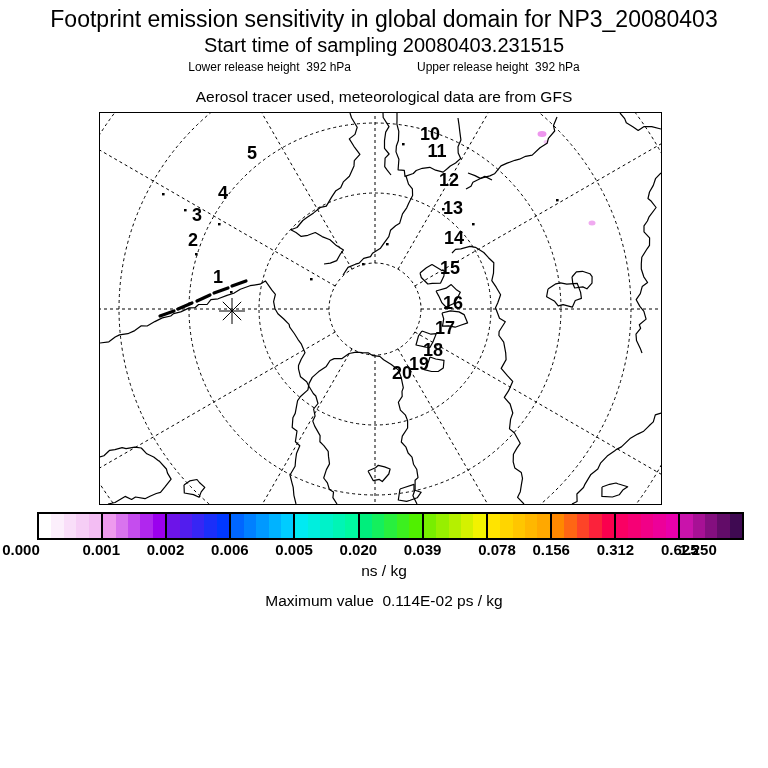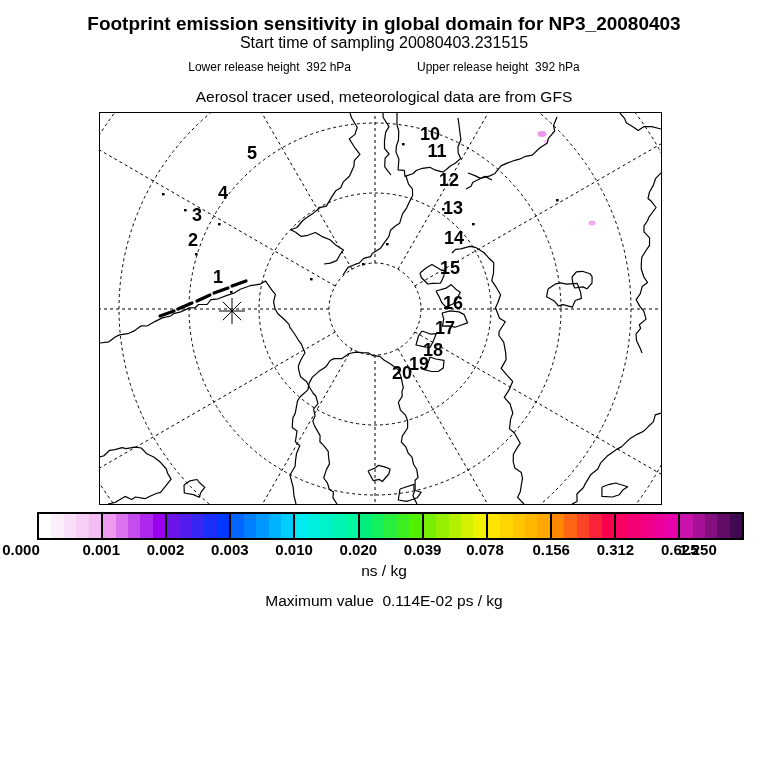--- a/index.html
+++ b/index.html
@@ -1,21 +1,21 @@
 <!DOCTYPE html>
 <html><head>
 <meta charset="utf-8">
 <style>
   html,body{margin:0;padding:0}
   body{position:relative;width:768px;height:768px;background:#ffffff;overflow:hidden;
        font-family:"Liberation Sans",sans-serif;color:#000}
   .hline{position:absolute;left:0;width:768px;display:flex;justify-content:center;
          white-space:pre;line-height:1.1}
-  #title{top:14px;font-weight:bold;font-size:19px}
-  #line2{top:34px;font-size:16px;gap:38px}
+  #title{top:7px;font-weight:normal;font-size:23px}
+  #line2{top:34px;font-size:20px;gap:38px}
   #line3{top:61px;font-size:12px;gap:66px}
   #line4{top:88px;font-size:15.5px}
   #map{position:absolute;left:99px;top:112px;width:561px;height:391px;
        border:1.6px solid #000;background:#fff}
   #map svg{display:block}
   #colorbar{position:absolute;left:37px;top:512px;width:707px;height:28px;
             border:2px solid #000;box-sizing:border-box;display:flex}
   .cbcell{flex:1;height:100%}
   .segstart{border-left:2px solid #000}
   #ticks{position:absolute;left:0;top:541px;width:768px;height:18px}
@@ -180,25 +180,25 @@
     <div class="cbcell segstart" style="background: rgb(201, 19, 171);"></div>
     <div class="cbcell" style="background: rgb(167, 17, 149);"></div>
     <div class="cbcell" style="background: rgb(132, 15, 127);"></div>
     <div class="cbcell" style="background: rgb(98, 12, 104);"></div>
     <div class="cbcell" style="background: rgb(63, 10, 82);"></div>
   </div>
 <div id="ticks">
     <span class="tick" style="left: 21px;">0.000</span>
     <span class="tick" style="left: 101.273px;">0.001</span>
     <span class="tick" style="left: 165.545px;">0.002</span>
-    <span class="tick" style="left: 229.818px;">0.003</span>
-    <span class="tick" style="left: 294.091px;">0.010</span>
+    <span class="tick" style="left: 229.818px;">0.006</span>
+    <span class="tick" style="left: 294.091px;">0.005</span>
     <span class="tick" style="left: 358.364px;">0.020</span>
     <span class="tick" style="left: 422.636px;">0.039</span>
-    <span class="tick" style="left: 485px;">0.078</span>
+    <span class="tick" style="left: 497px;">0.078</span>
     <span class="tick" style="left: 551.182px; text-align: center;">0.156</span>
     <span class="tick" style="left: 615.455px;">0.312</span>
     <span class="tick" style="left: 679.727px;">0.625</span>
     <span class="tick" style="left: 698px;">1.250</span>
   </div>
 
 <div class="hline" id="unit">ns / kg</div>
 <div class="hline" id="maxval">Maximum value  0.114E-02 ps / kg</div>
 
 </body></html>

